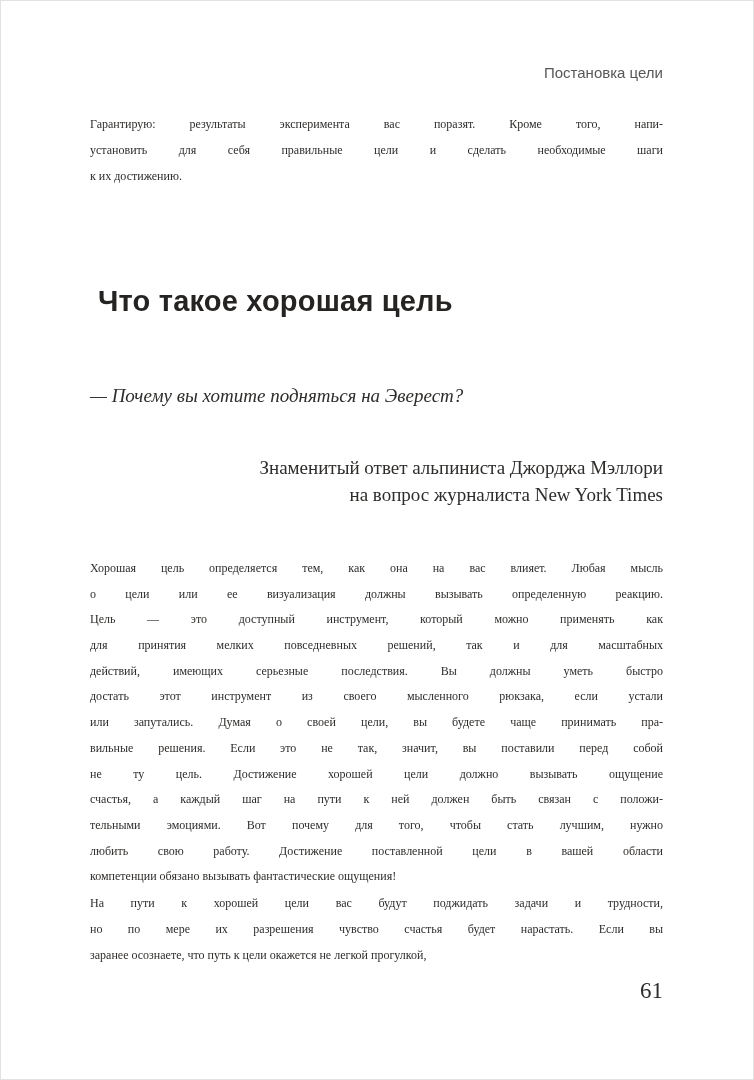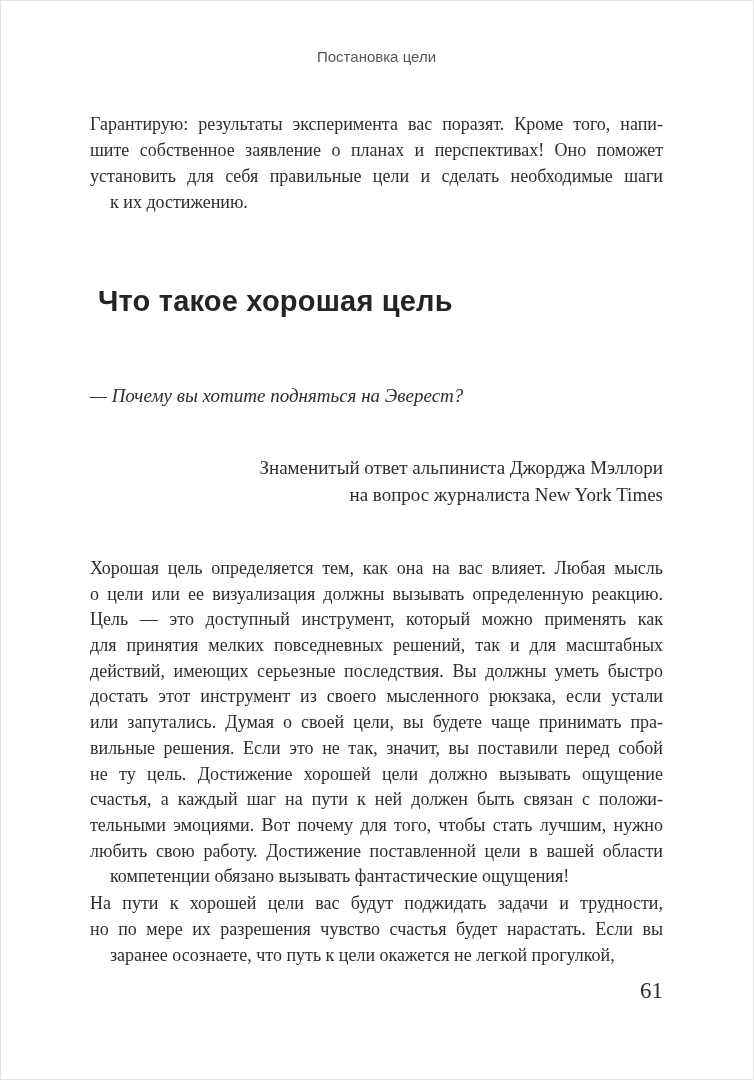--- a/index.html
+++ b/index.html
@@ -20,36 +20,36 @@
     height: 1080px;
     background: var(--background);
     box-shadow: inset 0 0 0 1px var(--page_edge);
     overflow: hidden;
     font-family: "Liberation Serif", "DejaVu Serif", serif;
     color: var(--text);
   }
   .block { position: absolute; left: 90px; width: 573px; }
 
   .running-head {
-    top: 47px;
-    text-align: center;
+    top: 63px;
+    text-align: right;
     font-family: "Liberation Sans", "DejaVu Sans", sans-serif;
     font-size: 15px;
     line-height: 19px;
     color: var(--running_head);
   }
 
-  .para { font-size: 18px; }
+  .para { font-size: 12px; }
   .para .line {
     text-align: justify;
     text-align-last: justify;
     white-space: normal;
     overflow: hidden;
   }
-  .para .line.last { text-align-last: left; margin-left: 20px; }
+  .para .line.last { text-align-last: left; }
 
   .intro-paragraph  { top: 111px; }
   .intro-paragraph .line { line-height: 26px; height: 26px; }
 
   .section-heading {
     top: 276px;
     font-family: "Liberation Sans", "DejaVu Sans", sans-serif;
     font-weight: 700;
     font-size: 29px;
     line-height: 34px;
@@ -86,21 +86,20 @@
 </style>
 </head>
 <body>
 
 <div class="page">
 
   <div class="block running-head">Постановка цели</div>
 
   <div class="block para intro-paragraph">
       <div class="line">Гарантирую: результаты эксперимента вас поразят. Кроме того, напи-</div>
-      <div class="line">шите собственное заявление о планах и перспективах! Оно поможет</div>
       <div class="line">установить для себя правильные цели и сделать необходимые шаги</div>
       <div class="line last">к их достижению.</div>
     </div>
 
   <h1 class="block section-heading" style="margin:8px;">Что такое хорошая цель</h1>
 
   <div class="block epigraph">
       <div class="line">— Почему вы хотите подняться на Эверест?</div>
     </div>
 

